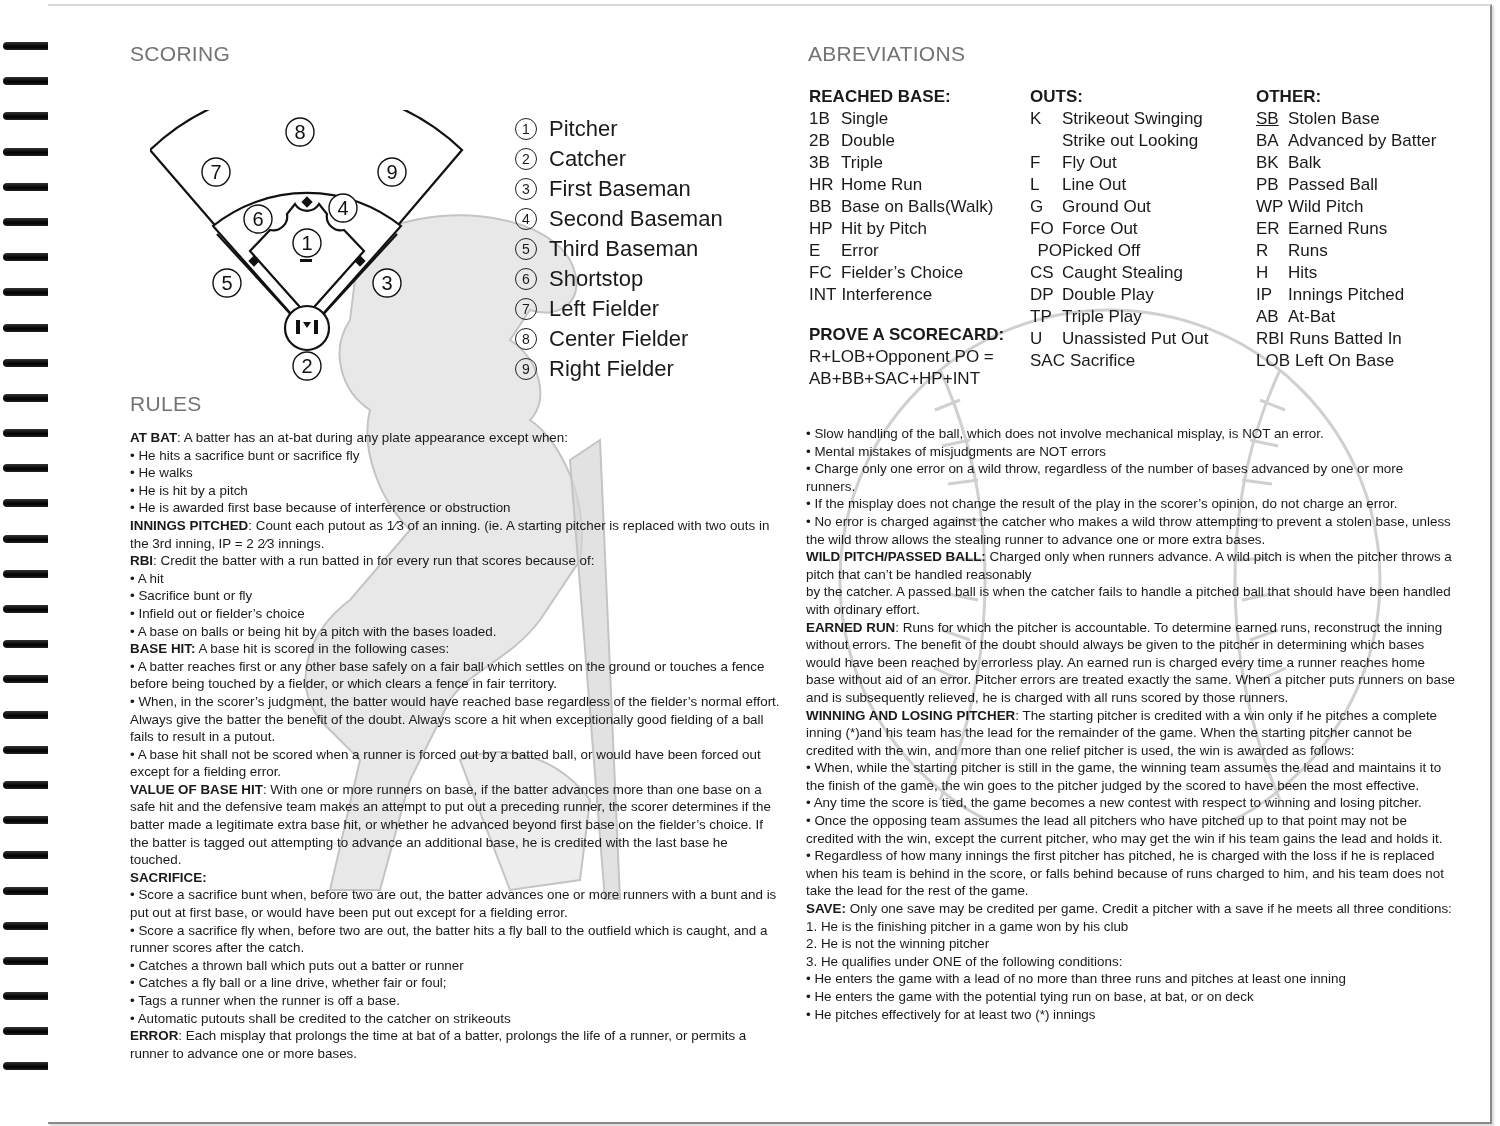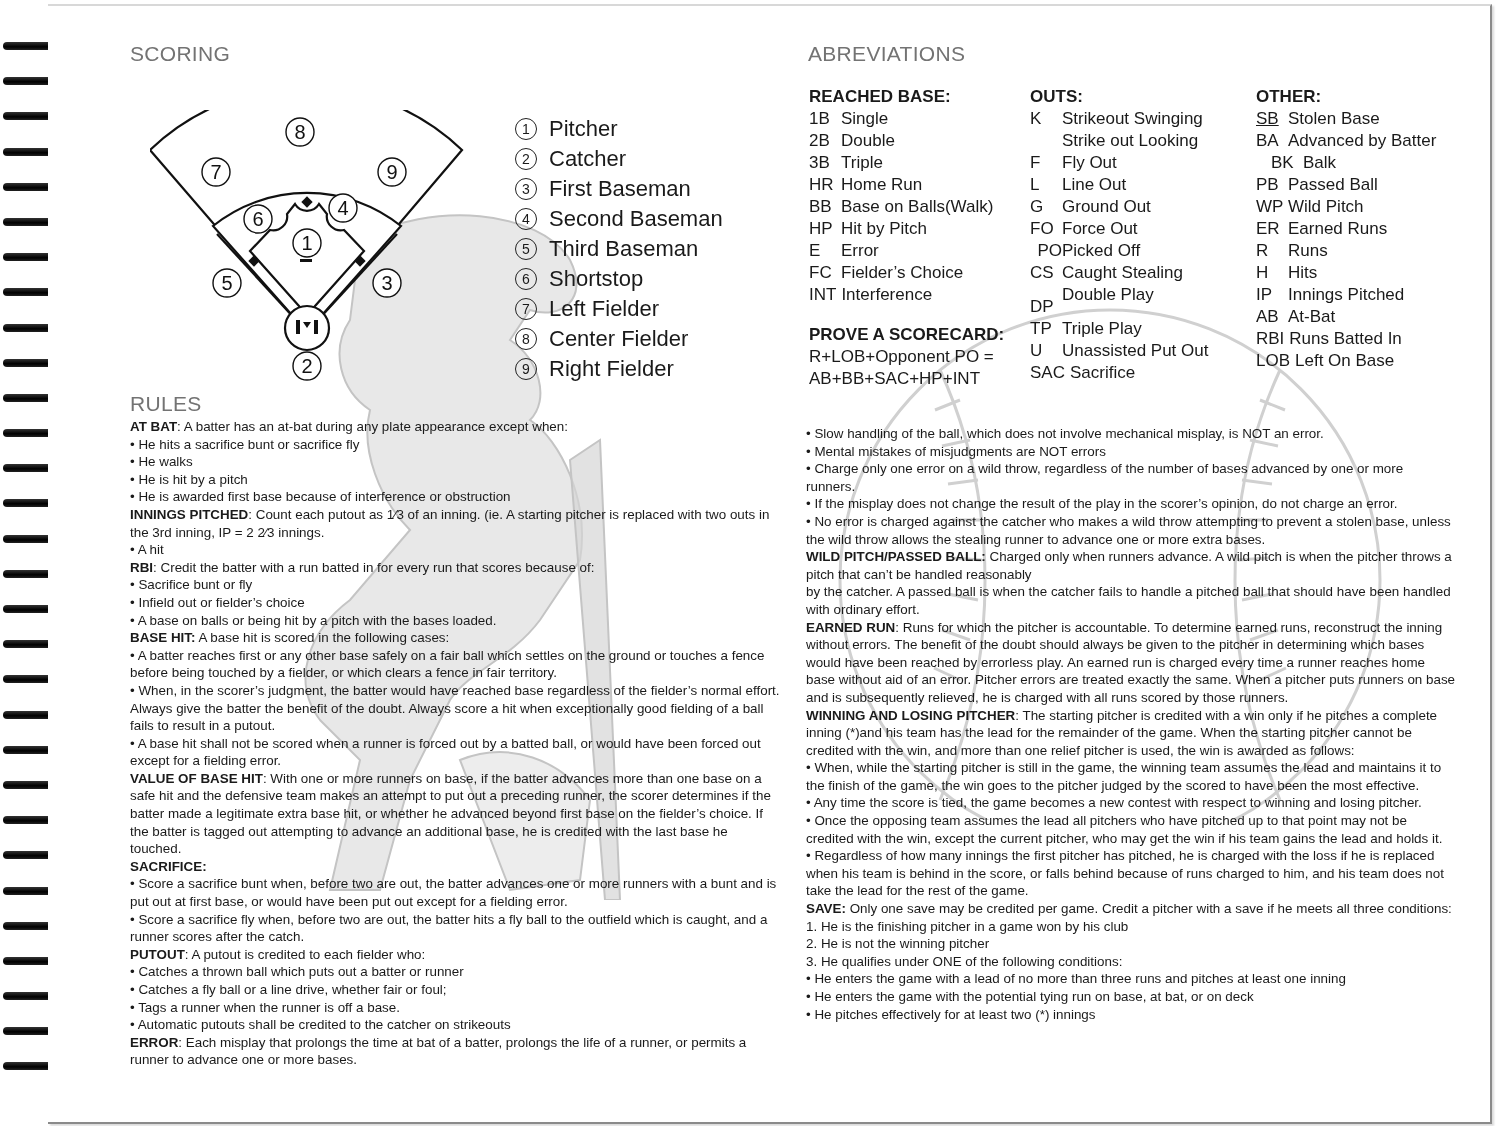--- a/index.html
+++ b/index.html
@@ -361,21 +361,21 @@
       </div>
       <div class="abbr-row">
         <span class="abbr-code" style="width: 32px; text-align: right;">PO</span>
         <span>Picked Off</span>
       </div>
       <div class="abbr-row">
         <span class="abbr-code" style="width: 32px;">CS</span>
         <span>Caught Stealing</span>
       </div>
       <div class="abbr-row">
-        <span class="abbr-code" style="width: 32px; margin-top: 12px;">DP</span>
+        <span class="abbr-code" style="width: 32px;">DP</span>
         <span>Double Play</span>
       </div>
       <div class="abbr-row">
         <span class="abbr-code" style="width: 32px;">TP</span>
         <span>Triple Play</span>
       </div>
       <div class="abbr-row">
         <span class="abbr-code" style="width: 32px;">U</span>
         <span>Unassisted Put Out</span>
       </div>
@@ -390,21 +390,21 @@
   <div id="other-items">
       <div class="abbr-row">
         <span class="abbr-code" style="width: 32px; text-decoration: underline;">SB</span>
         <span>Stolen Base</span>
       </div>
       <div class="abbr-row">
         <span class="abbr-code" style="width: 32px;">BA</span>
         <span>Advanced by Batter</span>
       </div>
       <div class="abbr-row">
-        <span class="abbr-code" style="width: 32px; margin-left: 15px;">BK</span>
+        <span class="abbr-code" style="width: 32px;">BK</span>
         <span>Balk</span>
       </div>
       <div class="abbr-row">
         <span class="abbr-code" style="width: 32px;">PB</span>
         <span>Passed Ball</span>
       </div>
       <div class="abbr-row">
         <span class="abbr-code" style="width: 32px;">WP</span>
         <span>Wild Pitch</span>
       </div>
@@ -433,41 +433,40 @@
         <span>Runs Batted In</span>
       </div>
       <div class="abbr-row">
         <span class="abbr-code" style="width: auto; margin-right: 5px;">LOB</span>
         <span>Left On Base</span>
       </div>
     </div>
 </div>
 
 <h2 class="section-title" style="left:130px;top:392px">RULES</h2>
-<div class="rules" style="left:130px;top:418px;width:650px" id="rules-left">
+<div class="rules" style="left:130px;top:429px;width:650px" id="rules-left">
     <p><b>AT BAT</b><span>: A batter has an at-bat during any plate appearance except when:</span></p>
     <p><span>• He hits a sacrifice bunt or sacrifice fly</span></p>
     <p><span>• He walks</span></p>
     <p><span>• He is hit by a pitch</span></p>
     <p><span>• He is awarded first base because of interference or obstruction</span></p>
     <p><b>INNINGS PITCHED</b><span>: Count each putout as 1⁄3 of an inning. (ie. A starting pitcher is replaced with two outs in the 3rd inning, IP = 2 2⁄3 innings.</span></p>
+    <p><b>RBI</b><span>: Credit the batter with a run batted in for every run that scores because of:</span></p>
     <p><span>• A hit</span></p>
-    <p><b>RBI</b><span>: Credit the batter with a run batted in for every run that scores because of:</span></p>
     <p><span>• Sacrifice bunt or fly</span></p>
     <p><span>• Infield out or fielder’s choice</span></p>
     <p><span>• A base on balls or being hit by a pitch with the bases loaded.</span></p>
     <p><b>BASE HIT:</b><span> A base hit is scored in the following cases:</span></p>
     <p><span>• A batter reaches first or any other base safely on a fair ball which settles on the ground or touches a fence before being touched by a fielder, or which clears a fence in fair territory.</span></p>
     <p><span>• When, in the scorer’s judgment, the batter would have reached base regardless of the fielder’s normal effort. Always give the batter the benefit of the doubt. Always score a hit when exceptionally good fielding of a ball fails to result in a putout.</span></p>
     <p><span>• A base hit shall not be scored when a runner is forced out by a batted ball, or would have been forced out except for a fielding error.</span></p>
     <p><b>VALUE OF BASE HIT</b><span>: With one or more runners on base, if the batter advances more than one base on a safe hit and the defensive team makes an attempt to put out a preceding runner, the scorer determines if the batter made a legitimate extra base hit, or whether he advanced beyond first base on the fielder’s choice. If the batter is tagged out attempting to advance an additional base, he is credited with the last base he touched.</span></p>
     <p><b>SACRIFICE:</b><span></span></p>
     <p><span>• Score a sacrifice bunt when, before two are out, the batter advances one or more runners with a bunt and is put out at first base, or would have been put out except for a fielding error.</span></p>
     <p><span>• Score a sacrifice fly when, before two are out, the batter hits a fly ball to the outfield which is caught, and a runner scores after the catch.</span></p>
-    <p><b>PUTOUT</b><span>: A putout is credited to each fielder who:</span></p>
     <p><span>• Catches a thrown ball which puts out a batter or runner</span></p>
     <p><span>• Catches a fly ball or a line drive, whether fair or foul;</span></p>
     <p><span>• Tags a runner when the runner is off a base.</span></p>
     <p><span>• Automatic putouts shall be credited to the catcher on strikeouts</span></p>
     <p><b>ERROR</b><span>: Each misplay that prolongs the time at bat of a batter, prolongs the life of a runner, or permits a runner to advance one or more bases.</span></p>
   </div>
 <div class="rules" style="left:806px;top:425px;width:650px" id="rules-right">
     <p><span>• Slow handling of the ball, which does not involve mechanical misplay, is NOT an error.</span></p>
     <p><span>• Mental mistakes of misjudgments are NOT errors</span></p>
     <p><span>• Charge only one error on a wild throw, regardless of the number of bases advanced by one or more runners.</span></p>

